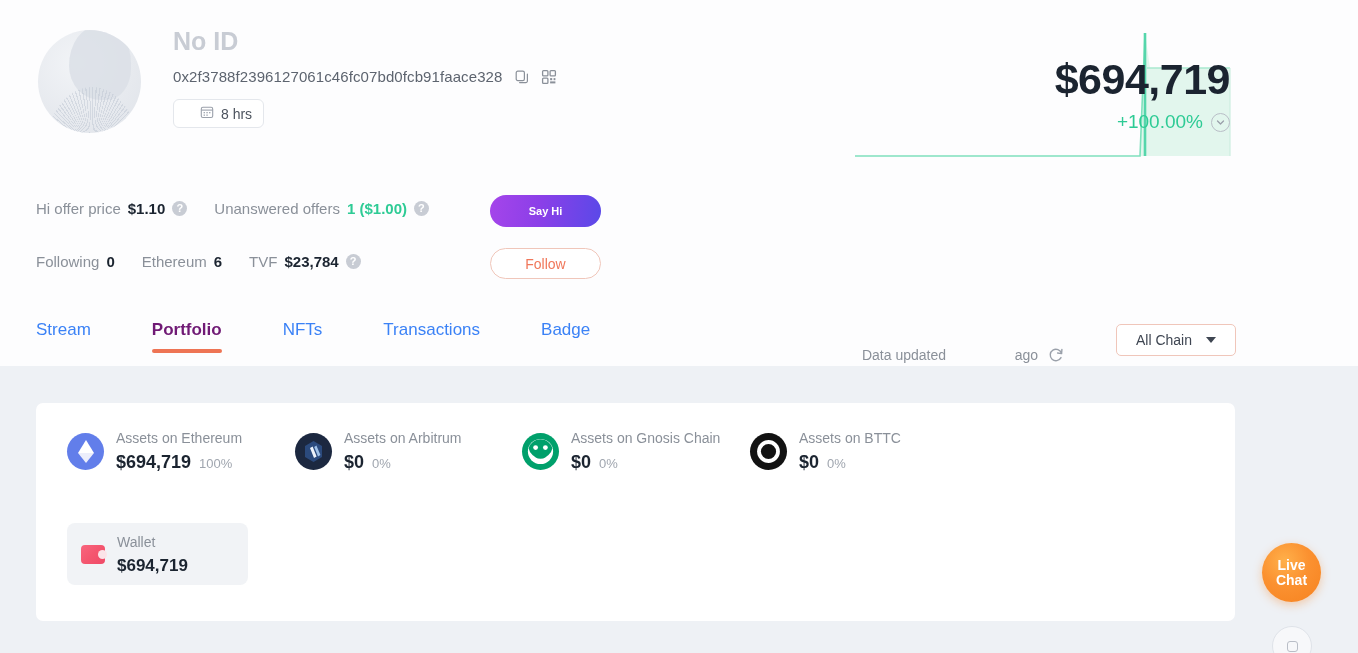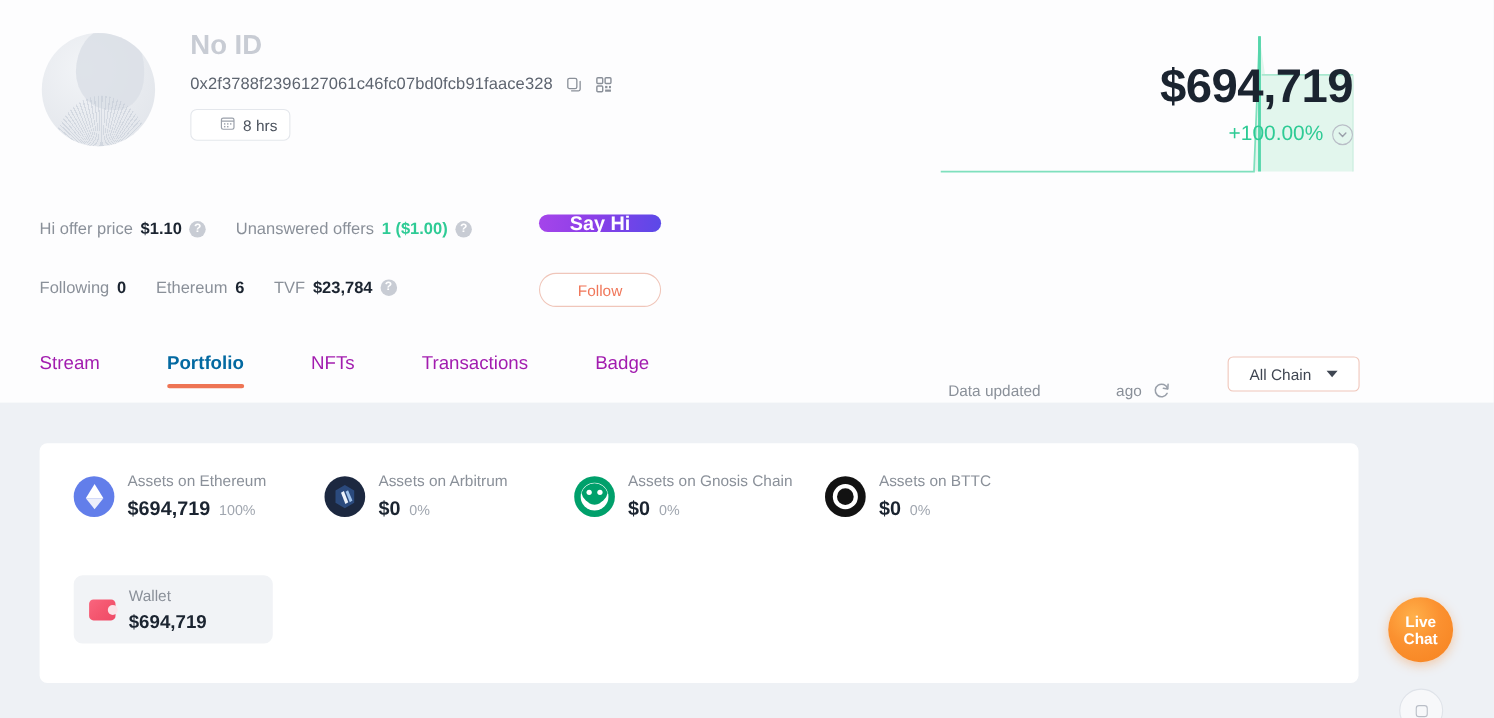--- a/index.html
+++ b/index.html
@@ -97,43 +97,43 @@
   .stat .green { color: #2ecb95; font-weight: bold; }
   .qmark {
     width: 15px; height: 15px; border-radius: 50%;
     background: #c8ccd4; color: #fff; font-size: 11px; font-weight: bold;
     display: inline-flex; align-items: center; justify-content: center;
     line-height: 1; cursor: pointer;
   }
 
   .say-hi {
     position: absolute; left: 490px; top: 195px;
-    width: 111px; height: 16px; border-radius: 17px;
+    width: 111px; height: 32px; border-radius: 17px;
     background: linear-gradient(97deg, #a545ea 0%, #8b3fe8 45%, #5a49e8 100%);
-    color: #fff; font-size: 18px; font-weight: bold;
+    color: #fff; font-size: 11px; font-weight: bold;
     display: flex; align-items: center; justify-content: center;
     border: none; cursor: pointer;
     font-family: "Liberation Sans", sans-serif;
   }
   .follow {
     position: absolute; left: 490px; top: 248px;
     width: 111px; height: 31px; border-radius: 17px;
     background: #fff; border: 1px solid #f0c6ba;
     color: #f0775a; font-size: 14px;
     display: flex; align-items: center; justify-content: center;
     cursor: pointer; font-family: "Liberation Sans", sans-serif;
   }
 
   
   .tabs { position: absolute; left: 36px; top: 320px; display: flex; align-items: flex-start; }
   .tab {
-    font-size: 17px; color: #a21caf; padding: 0 0 13px 0;
+    font-size: 17px; color: #3b82f6; padding: 0 0 13px 0;
     margin-right: 61px; cursor: pointer; position: relative; white-space: nowrap;
   }
-  .tab.active { color: #0369a1; font-weight: bold; }
+  .tab.active { color: #701a75; font-weight: bold; }
   .tab.active::after {
     content: ""; position: absolute; left: 0; right: 0; bottom: 0;
     height: 4px; border-radius: 2px; background: #ee7454;
   }
 
   .updated {
     position: absolute; right: 293px; top: 331px;
     display: flex; align-items: center; gap: 9px;
     font-size: 14px; color: #8a9099; white-space: nowrap;
   }

